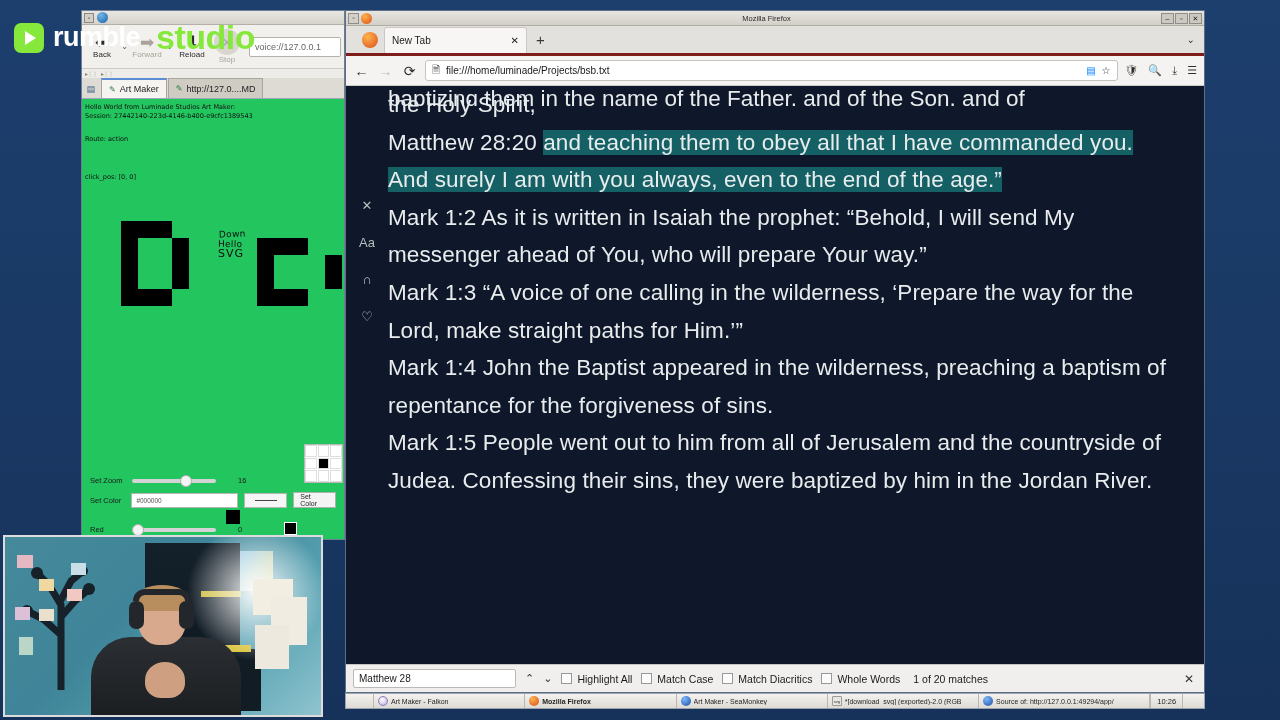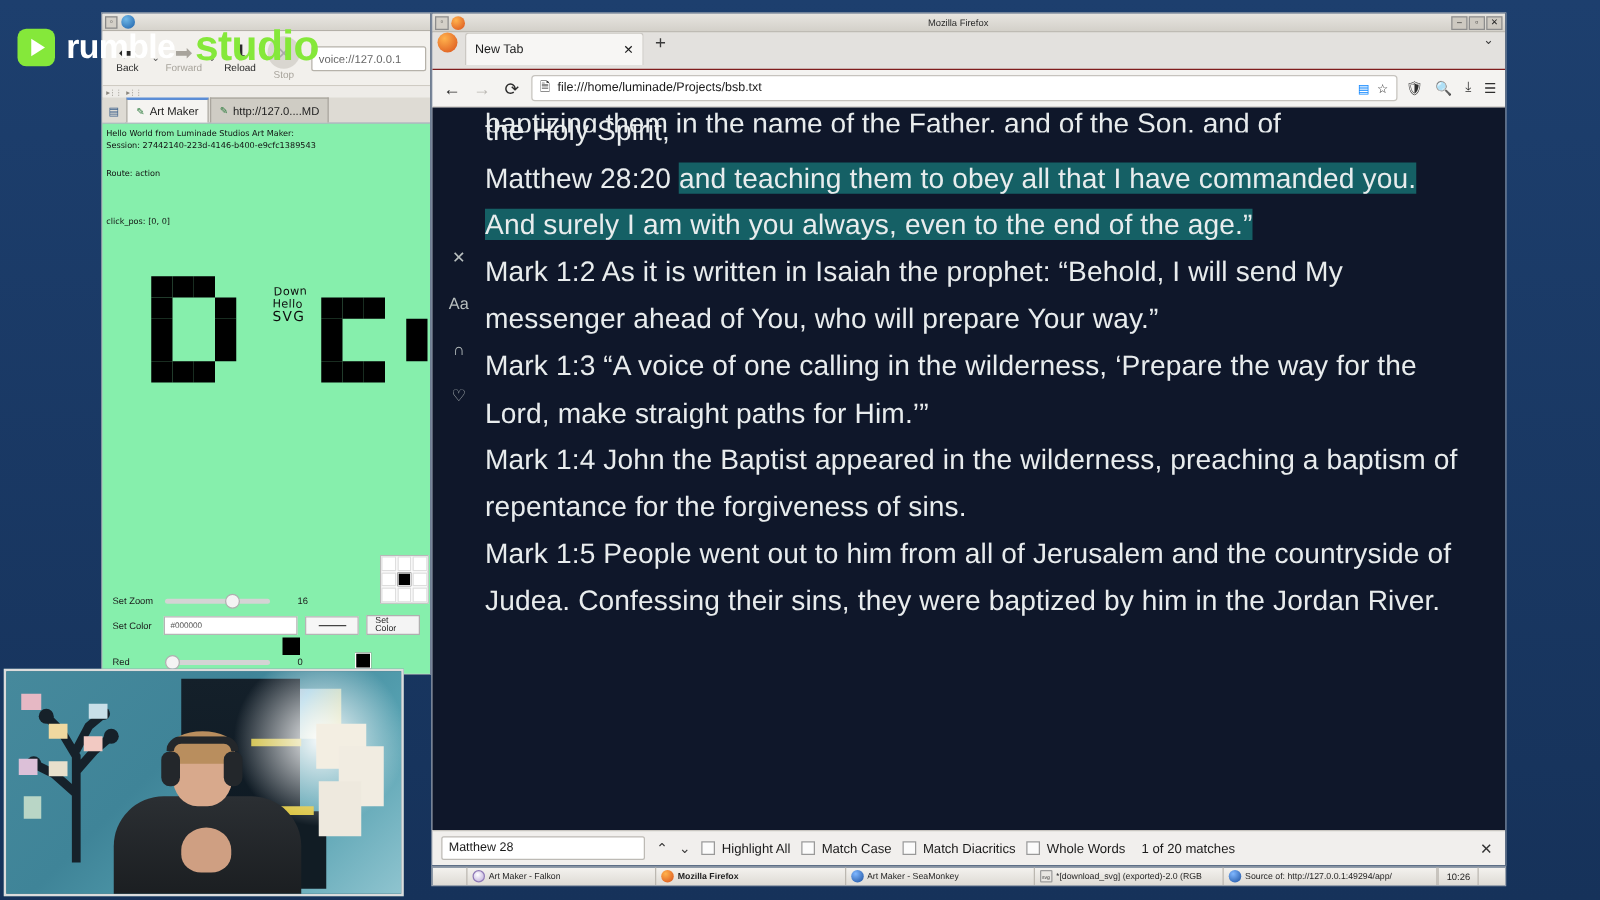--- a/index.html
+++ b/index.html
@@ -70,21 +70,21 @@
   }
   .f-tabicon { width:18px;height:18px;display:flex;align-items:center;justify-content:center;
       font-size:9px;color:#3a5f8a;background:#dedbd4;}
   .f-tab {
     height:20px; display:flex; align-items:center; gap:4px; padding:0 7px;
     font-size:9px; color:#1d1d1d; background:#cfccc4; border:1px solid #a9a59d;
     border-bottom:none; max-width:115px; white-space:nowrap; overflow:hidden;
   }
   .f-tab.active { background:#f5f4f1; border-top:2px solid #5b8dd6; }
   .f-tab .tag { color:#2f7d3f; font-size:8px; }
-  #falkon .f-content { flex:1; background:#86efac; position:relative; overflow:hidden; font-size:7px; }
+  #falkon .f-content { flex:1; background:#22c55e; position:relative; overflow:hidden; font-size:7px; }
   .fc-line { position:absolute; font-size:6.5px; color:#111; white-space:nowrap;
       font-family:"DejaVu Sans", sans-serif; }
 
   
   .hw { position:absolute; font-family:"DejaVu Sans", sans-serif; font-size:9px;
       color:#0d0d0d; letter-spacing:0.3px; }
   .hw.l1 { left:137px; top:130px; transform:rotate(-2deg); }
   .hw.l2 { left:136px; top:140px; transform:rotate(1deg); }
   .hw.l3 { left:136px; top:148px; font-size:11px; letter-spacing:1px;}
 
@@ -132,22 +132,22 @@
   }
   .ff-title .tb { width:11px;height:11px;border:1px solid #8d8d8d;background:#d4d0c8;
       font-size:6px;line-height:9px;text-align:center;color:#333;margin-right:2px;}
   .ff-title .ffico { width:11px;height:11px;border-radius:50%;
       background:radial-gradient(circle at 35% 30%,#ffb24d,#d94f1a); }
   .ff-title .ttxt { flex:1; text-align:center; font-size:7.5px; color:#2a2a2a; }
   .ff-title .wc { display:flex; gap:1px; }
   .ff-title .wc span { width:13px;height:11px;border:1px solid #8d8d8d;background:#cdc9c1;
       font-size:7px;line-height:9px;text-align:center;color:#222; }
 
-  .ff-tabs { height:30px; background:#e3e1de; display:flex; 
-      padding-left:4px; gap:2px; border-bottom:1px solid #7f1d1d;}
+  .ff-tabs { height:30px; background:#e3e1de; display:flex; align-items:center;
+      padding-left:16px; gap:2px; border-bottom:3px solid #7f1d1d;}
   .ff-tabs .ffsmall { width:16px;height:16px;border-radius:50%;
       background:radial-gradient(circle at 35% 30%,#ffb24d,#d94f1a); margin-right:4px;}
   .ff-tab { height:26px; min-width:143px; background:#f7f6f4; border:1px solid #cbc8c3;
       border-bottom:none; border-radius:3px 3px 0 0; display:flex; align-items:center;
       padding:0 7px; font-size:10px; color:#1c1c1c; justify-content:space-between; }
   .ff-newtab { font-size:15px; color:#3a3a3a; padding:0 7px; }
   .ff-tabchev { margin-left:auto; font-size:10px; color:#3a3a3a; padding-right:9px; }
 
   .ff-nav { height:30px; background:#f4f3f1; display:flex; align-items:center;
       padding:0 7px; gap:7px; border-bottom:1px solid #cecbc6; }

